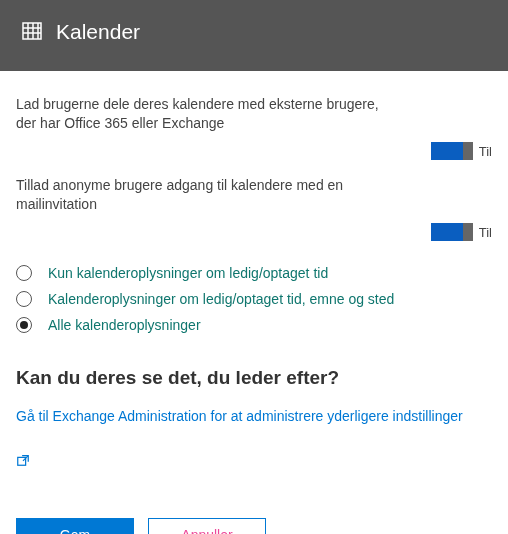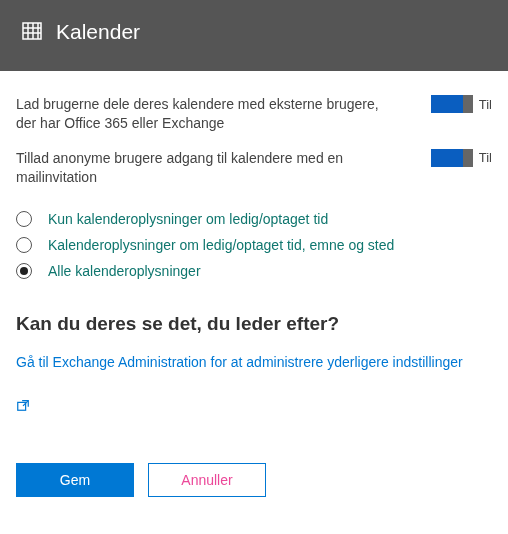--- a/index.html
+++ b/index.html
@@ -42,20 +42,21 @@
       font-size: 14px;
       color: #444;
       line-height: 1.35;
       flex: 1;
     }
     .toggle-wrap {
       display: flex;
       align-items: center;
       gap: 6px;
       flex-shrink: 0;
+      margin-top: 47px;
     }
     .toggle {
       display: inline-block;
       width: 42px;
       height: 18px;
       position: relative;
     }
     .toggle .track {
       position: absolute;
       inset: 0;

